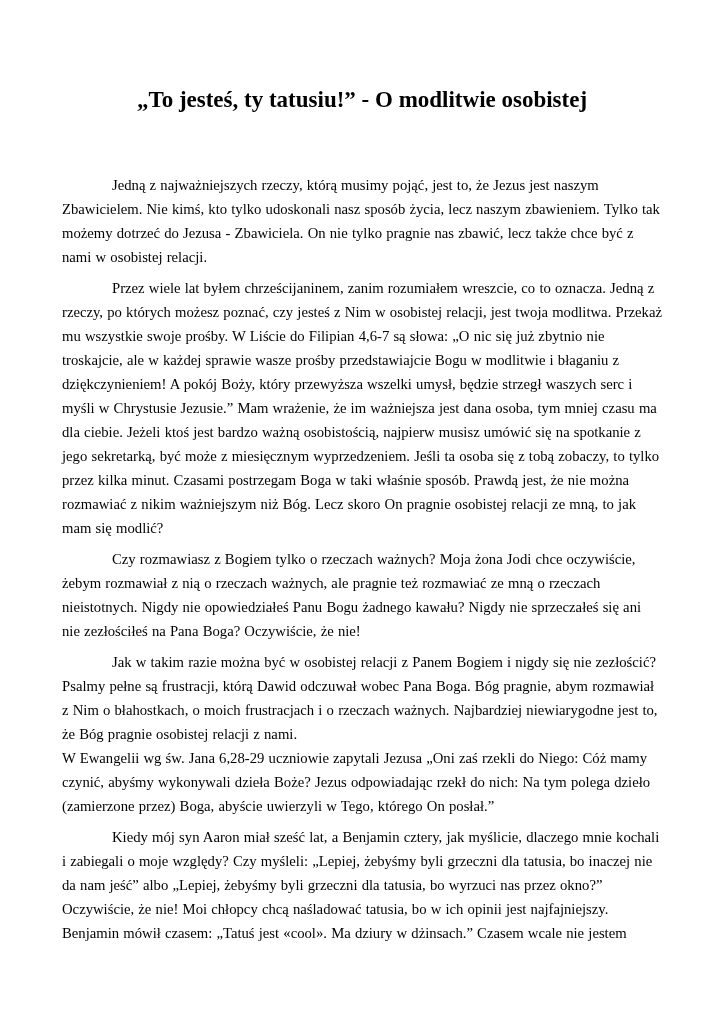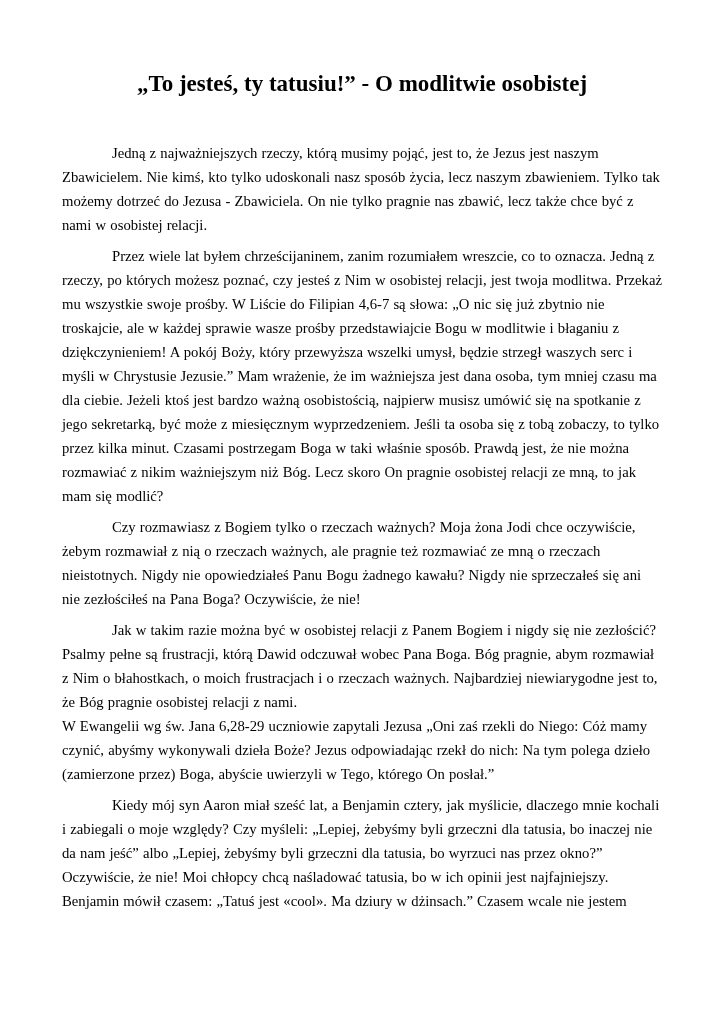--- a/index.html
+++ b/index.html
@@ -11,21 +11,21 @@
     position: relative;
     width: 724px;
     height: 1024px;
     background: #ffffff;
     color: #000000;
     font-family: "Liberation Serif", "DejaVu Serif", serif;
     overflow: hidden;
     box-sizing: border-box;
   }
   h1.doc-title {
-    margin: 0;
+    margin: 16px;
     padding: 70px 40px 0 40px;
     font-size: 23px;
     line-height: 28px;
     font-weight: bold;
     text-align: center;
     letter-spacing: 0px;
   }
   .content {
     padding: 43px 62px 0 62px;
   }

